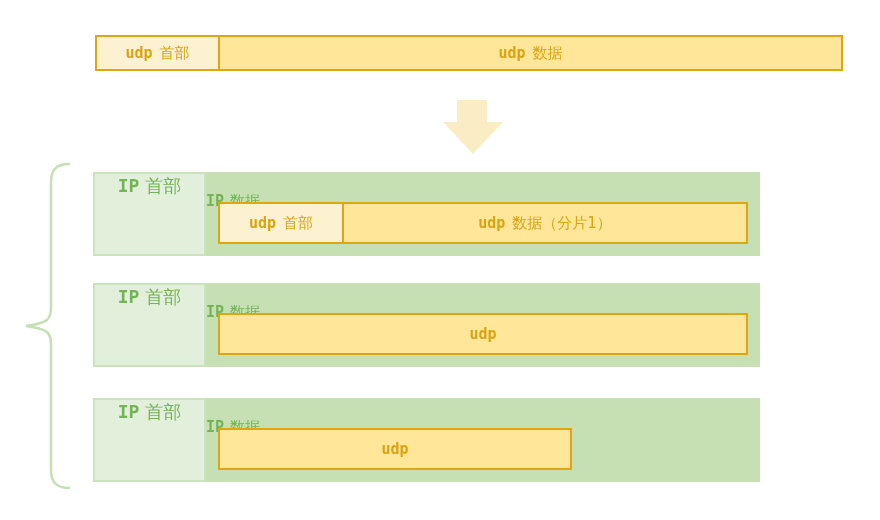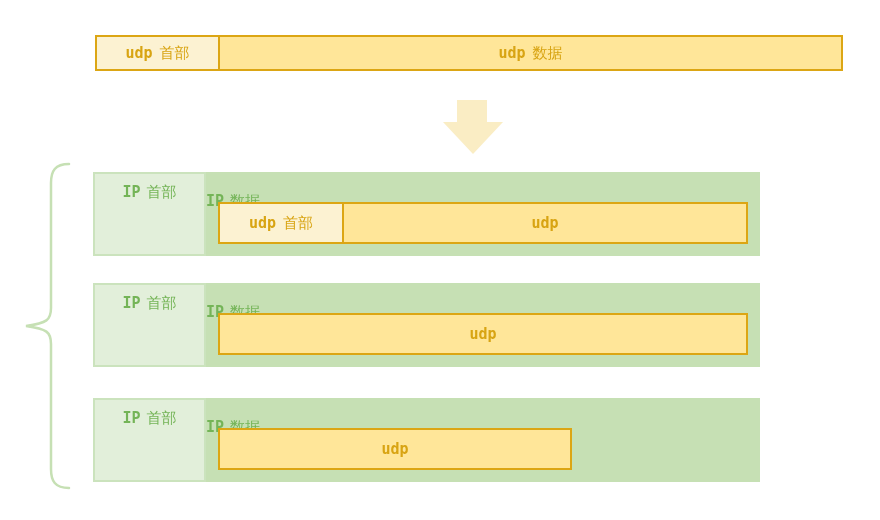--- a/index.html
+++ b/index.html
@@ -25,21 +25,21 @@
   .udp-bar-dat{flex:1;background:var(--yellow-fill);display:flex;align-items:center;
            justify-content:center;gap:7px;color:var(--gold-text);font-size:15px;}
 
   
   .arrow{position:absolute;left:440px;top:98px;width:66px;height:58px;}
 
   
   .ip-box{position:absolute;left:93px;width:667px;height:84px;display:flex;}
   .ip-box.p1{top:172px;} .ip-box.p2{top:283px;} .ip-box.p3{top:398px;}
   .ip-hdr{width:113px;background:var(--green-light-fill);border:2px solid var(--green-light-border);
-          color:var(--green-text);font-size:15px;text-align:center;padding-top:9px;}
+          color:var(--green-text);font-size:18px;text-align:center;}
   .ip-hdr .gap{display:inline-block;width:6px;}
   .ip-data{flex:1;background:var(--green-fill);position:relative;}
   .ip-data-label{position:absolute;left:0;right:0;top:20px;
           color:var(--green-text);font-size:15px;}
   .ip-data-label .gap{display:inline-block;width:6px;}
 
   
   .frag-bar{position:absolute;left:12px;top:30px;height:42px;display:flex;
             border:2px solid var(--gold-border);}
   .frag-bar.w-full{width:530px;} .frag-bar.w-part{width:354px;}
@@ -84,20 +84,21 @@
       <div class="ip-data-label">
         <span class="latin">IP</span><span class="gap"></span><span class="cjk">数据</span>
       </div>
       <div class="frag-bar w-full">
         <div class="frag-hdr">
           <span class="latin">udp</span>
           <span class="cjk">首部</span>
         </div>
         <div class="frag-dat">
           <span class="latin">udp</span>
+          <span class="cjk">数据（分片1）</span>
         </div>
       </div>
     </div>
   </div>
 
   <div class="ip-box p2">
     <div class="ip-hdr">
       <span class="latin">IP</span><span class="gap"></span><span class="cjk">首部</span>
     </div>
     <div class="ip-data">

